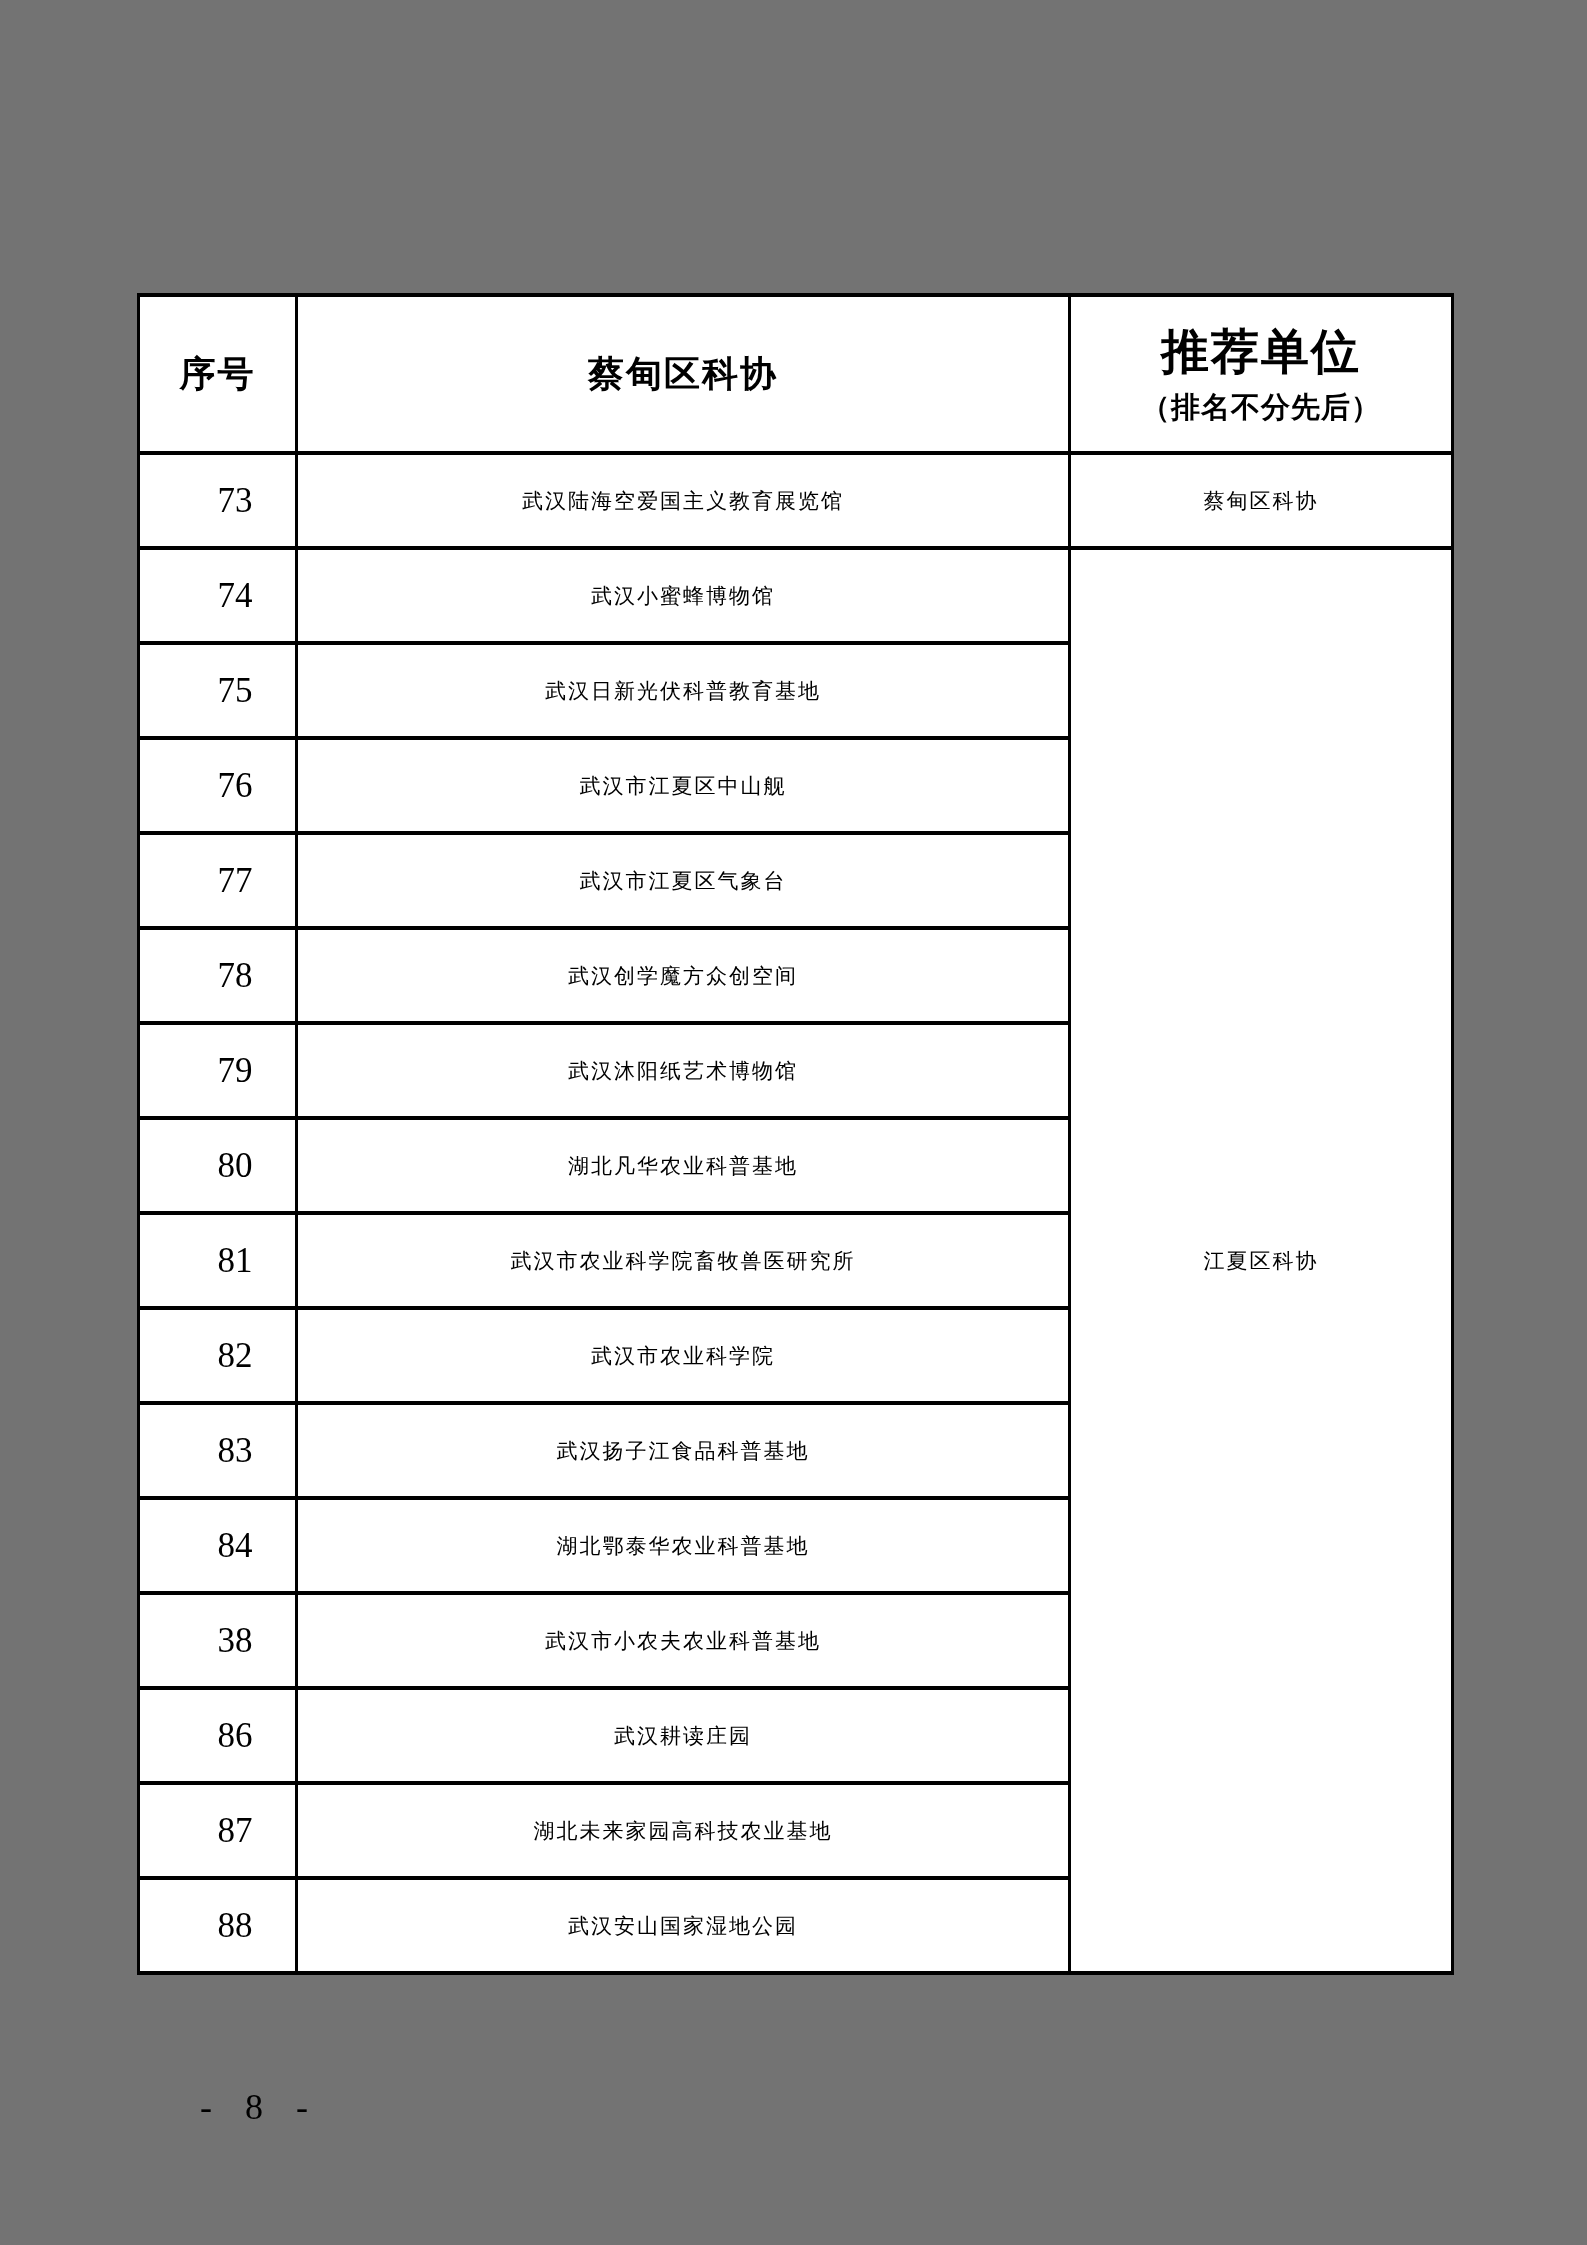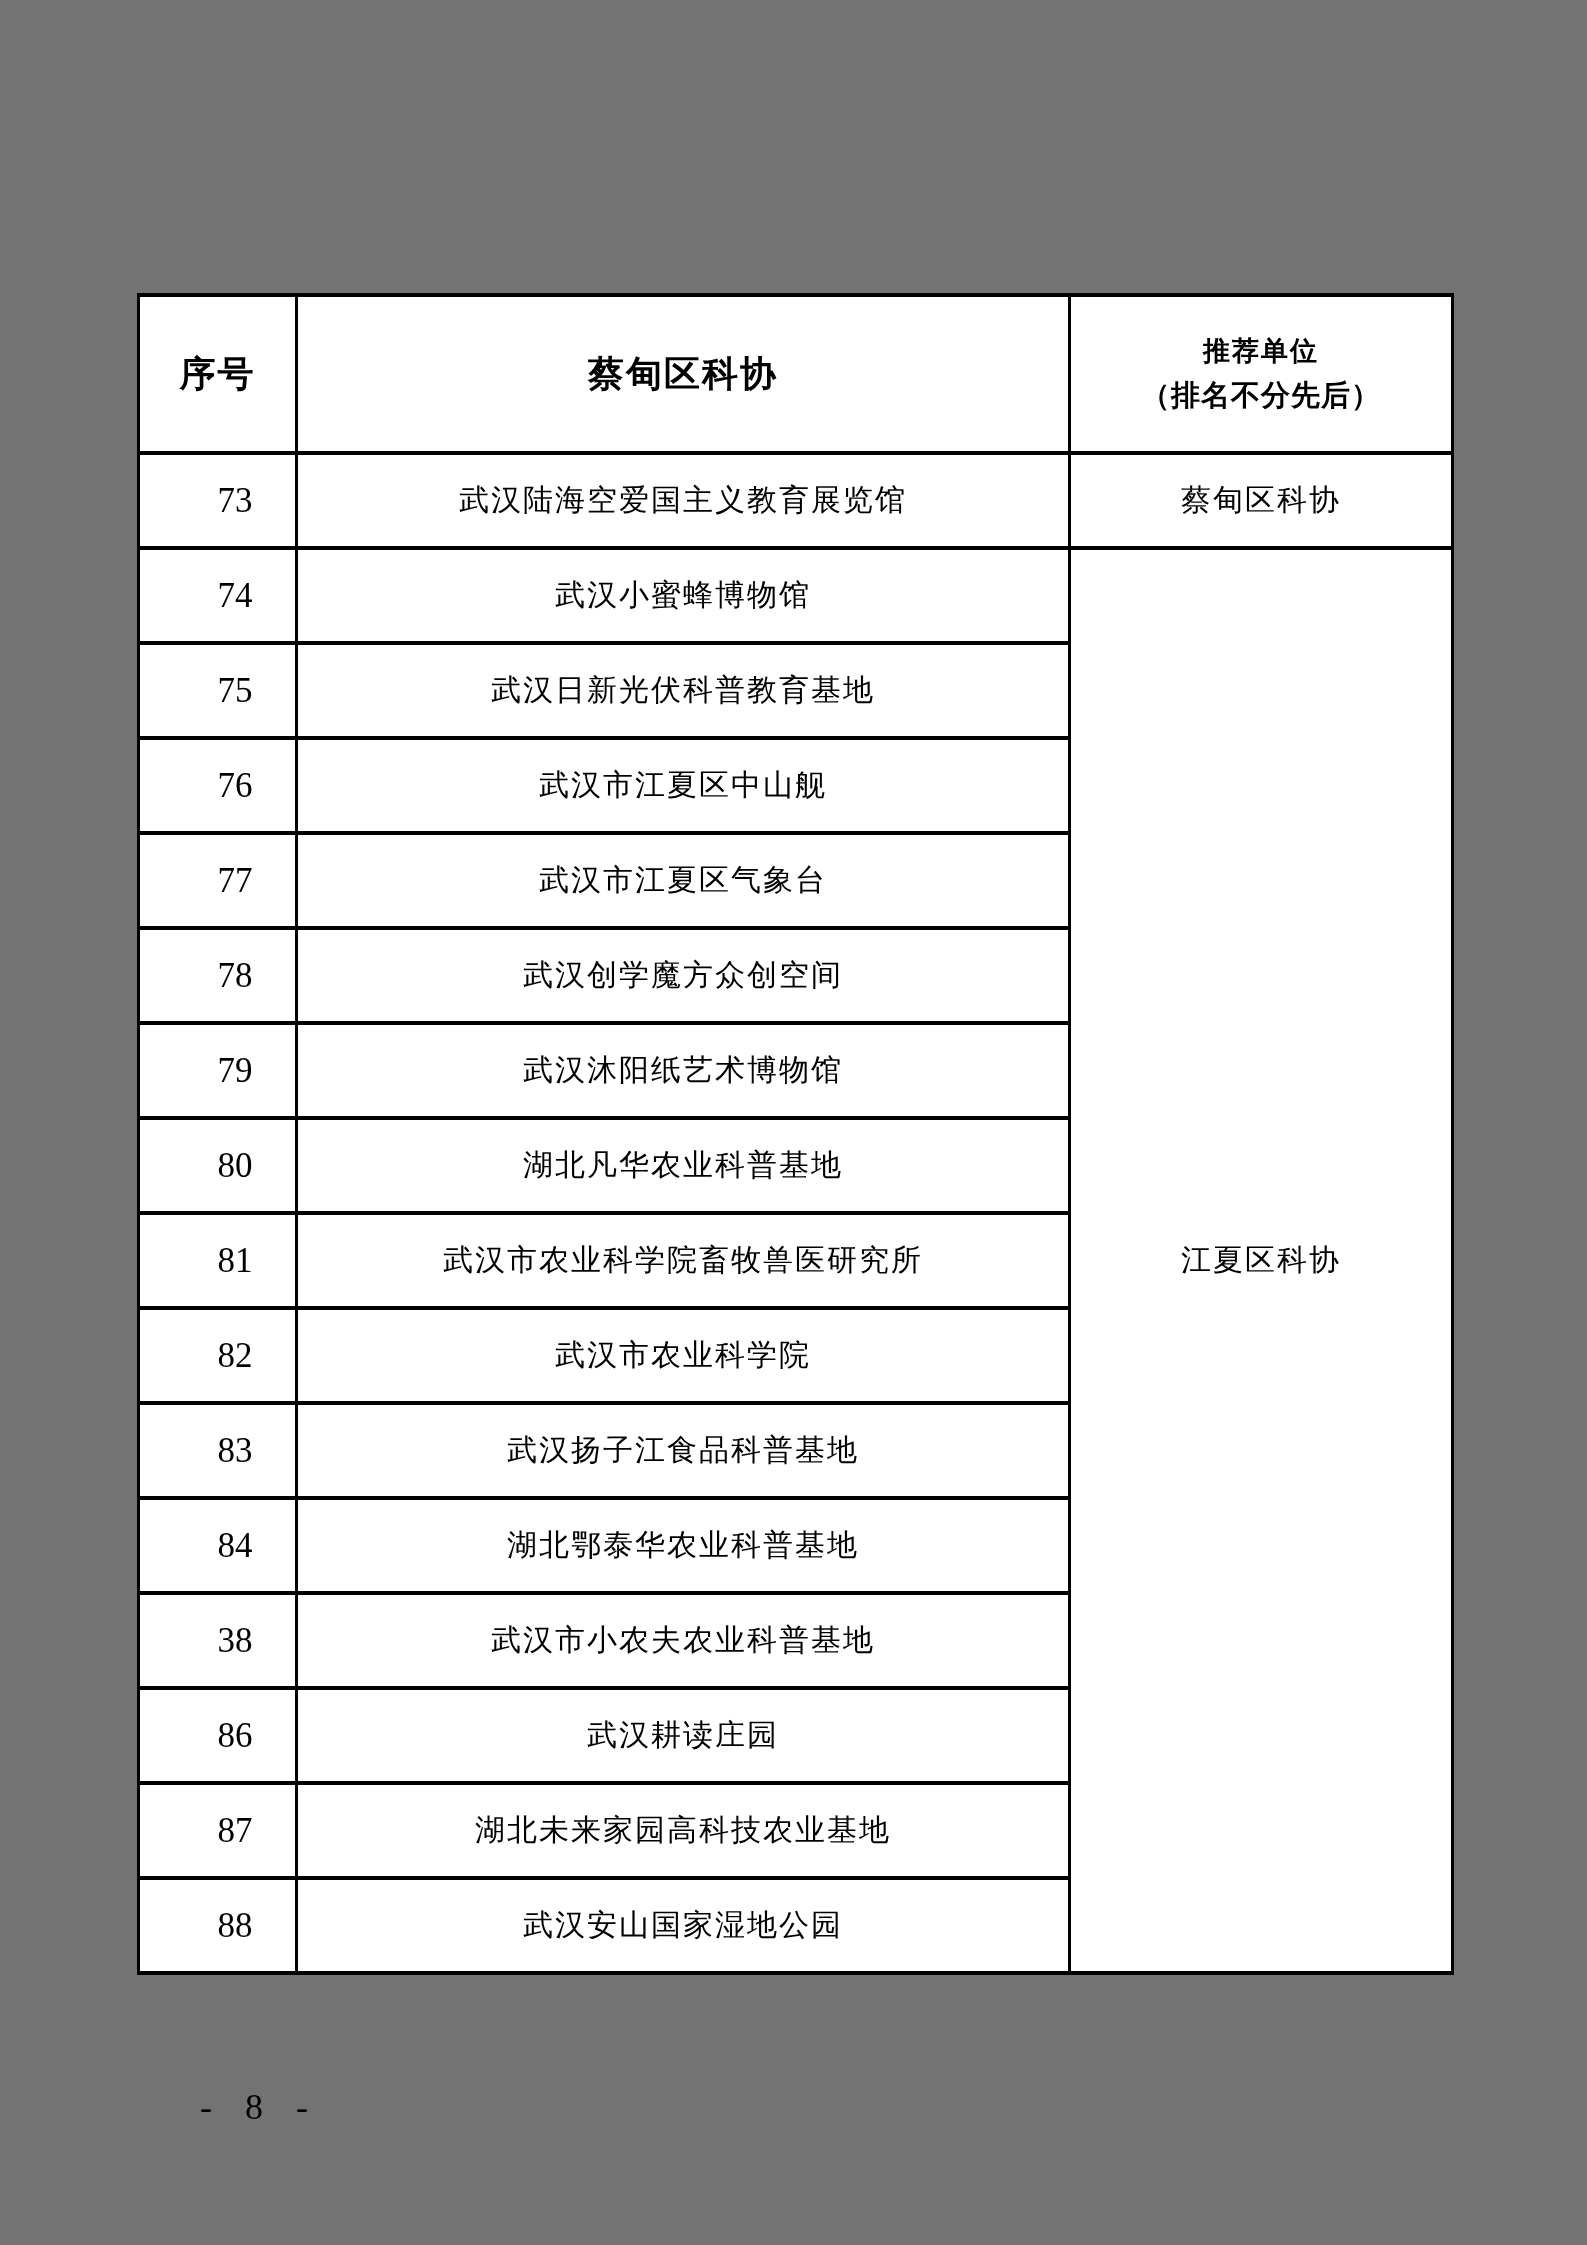--- a/index.html
+++ b/index.html
@@ -41,40 +41,40 @@
   tbody tr { height: 95px; }
   th {
     font-family: "Liberation Sans", "DejaVu Sans", sans-serif;
     font-weight: 700;
     font-size: 36px;
     letter-spacing: 2px;
   }
   .unit-title {
     font-family: "Liberation Sans", "DejaVu Sans", sans-serif;
     font-weight: 700;
-    font-size: 27px;
+    font-size: 48px;
     letter-spacing: 2px;
     line-height: 1.2;
   }
   .unit-note {
     font-family: "Liberation Serif", "DejaVu Serif", serif;
     font-weight: 700;
     font-size: 29px;
     letter-spacing: 1px;
     margin-top: 10px;
     line-height: 1.2;
   }
   td.no-cell {
     font-family: "Liberation Serif", "DejaVu Serif", serif;
     font-size: 35px;
     padding-left: 35px;
   }
   td.name-cell, td.unit-cell {
     font-family: "Liberation Serif", "DejaVu Serif", serif;
-    font-size: 30px;
+    font-size: 21px;
     letter-spacing: 2px;
   }
   .footer {
     position: absolute;
     left: 200px;
     top: 2086px;
     font-family: "Liberation Serif", "DejaVu Serif", serif;
     font-size: 36px;
     letter-spacing: 12px;
     color: #000000;

